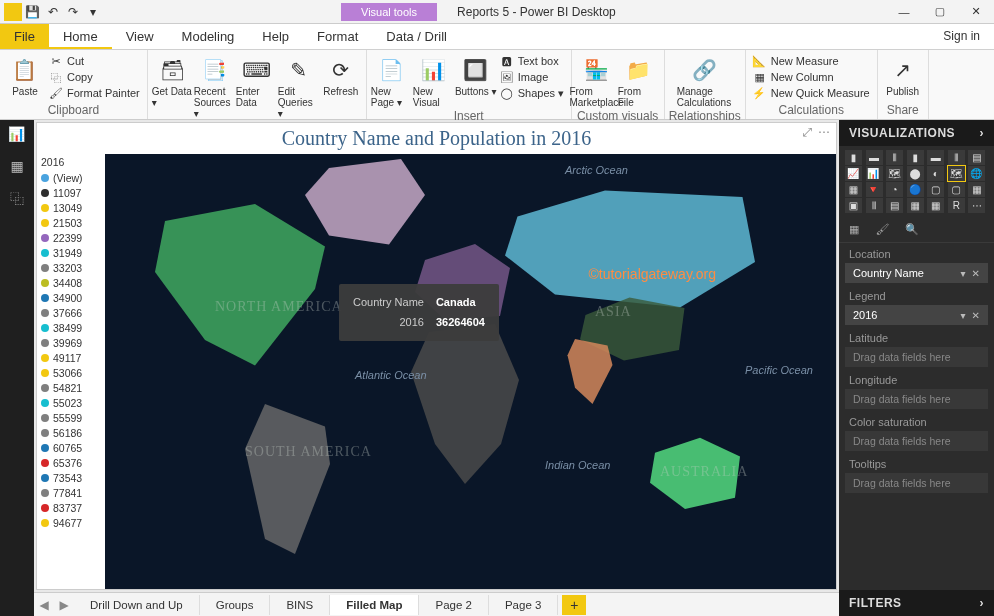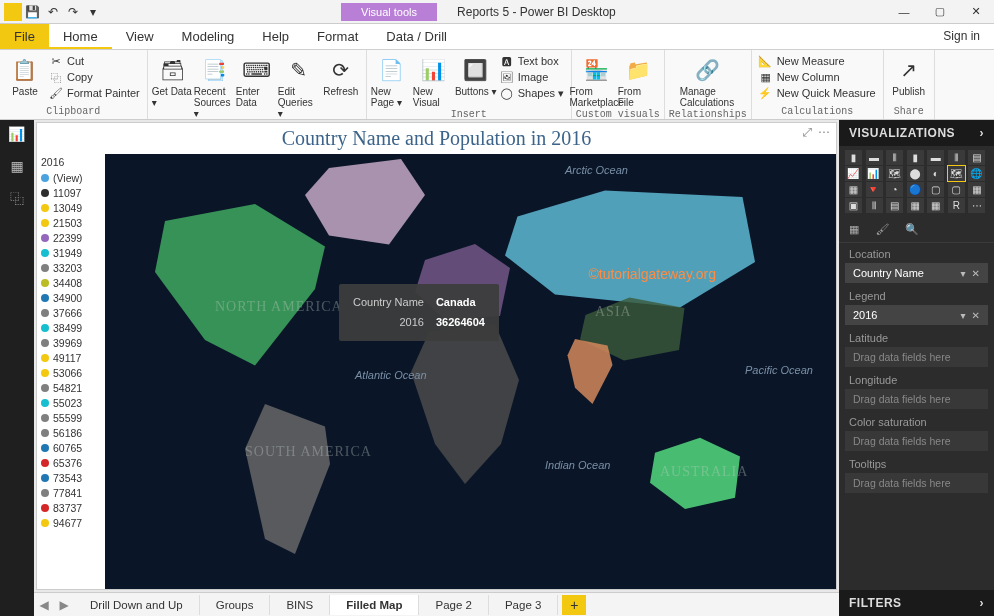--- a/index.html
+++ b/index.html
@@ -13,21 +13,21 @@
 .win-controls { margin-left: auto; display: flex; }
 .win-btn { width: 36px; height: 24px; display: flex; align-items: center; justify-content: center; font-size: 11px; }
 .menubar { height: 26px; display: flex; align-items: stretch; background: #fff; border-bottom: 1px solid #d0d0d0; }
 .file-tab { background: #f2c811; color: #333; padding: 5px 14px; font-size: 13px; }
 .menu-tab { padding: 5px 14px; font-size: 13px; border-right: 0; }
 .menu-tab.active { border-bottom: 2px solid #f2c811; background: #fff; }
 .signin { margin-left: auto; padding: 5px 14px; }
 .ribbon { height: 70px; display: flex; background: #f9f9f9; border-bottom: 1px solid #ccc; }
 .ribbon-group { display: flex; flex-direction: column; align-items: center; border-right: 1px solid #ddd; padding: 2px 4px 0; }
 .ribbon-group-content { display: flex; flex: 1; align-items: flex-start; }
-.ribbon-group-label { font-size: 10px; color: #666; padding: 1px 0 2px; text-align: left; font-family: Liberation Mono, monospace; }
+.ribbon-group-label { font-size: 12px; color: #666; padding: 1px 0 2px; text-align: left; }
 .rb-large { display: flex; flex-direction: column; align-items: center; width: 42px; padding-top: 2px; }
 .rb-large-icon { width: 32px; height: 32px; display: flex; align-items: center; justify-content: center; font-size: 20px; }
 .rb-large-label { font-size: 10px; text-align: left; line-height: 1.1; }
 .rb-col { display: flex; flex-direction: column; gap: 0; padding-top: 1px; }
 .rb-small { display: flex; align-items: center; gap: 4px; font-size: 11px; padding: 1px 3px; white-space: nowrap; }
 .rb-small-icon { width: 14px; height: 14px; display: inline-flex; align-items: center; justify-content: center; font-size: 11px; }
 .main-row { flex: 1; display: flex; min-height: 0; }
 .left-rail { width: 34px; background: #1f1f1f; display: flex; flex-direction: column; align-items: center; padding-top: 4px; gap: 12px; }
 .rail-icon { width: 24px; height: 20px; color: #bbb; display: flex; align-items: center; justify-content: center; font-size: 14px; }
 .rail-icon.active { color: #fff; }

